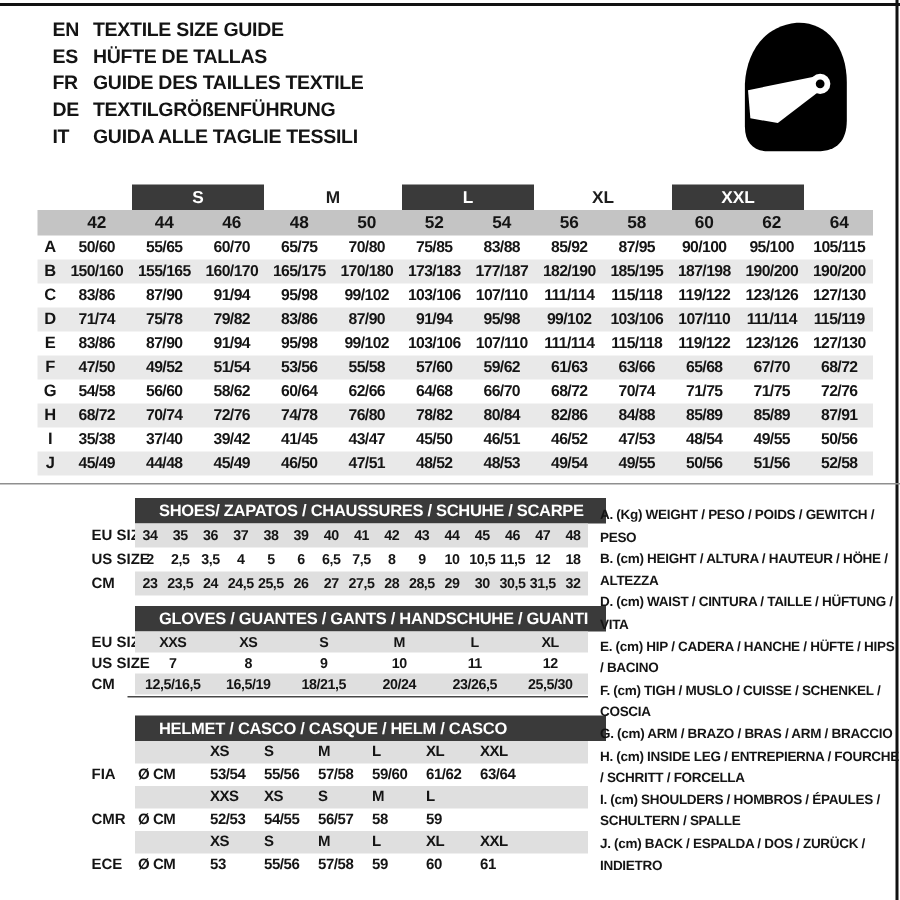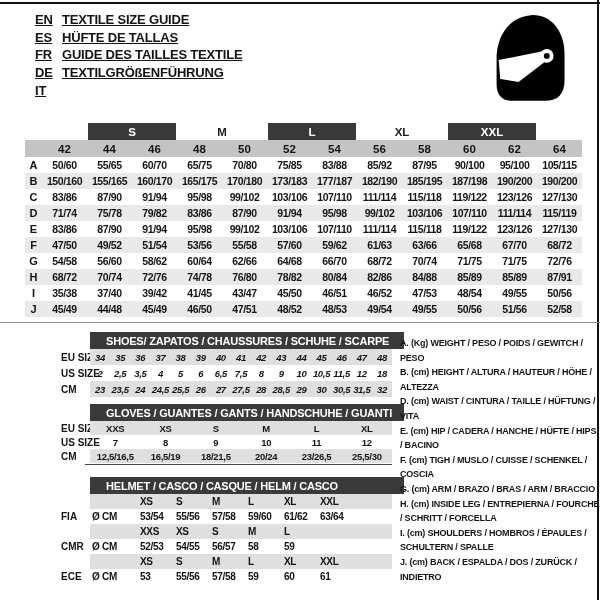--- a/index.html
+++ b/index.html
@@ -3,21 +3,21 @@
 <meta charset="utf-8">
 <style>
   html,body{margin:0;padding:0;background:#fff;}
   .page{position:relative;width:600px;height:600px;background:#ffffff;overflow:hidden;
         font-family:"Liberation Sans","DejaVu Sans",sans-serif;color:#141414;font-weight:700;}
   .top-line{position:absolute;left:0;top:2px;width:600px;height:2px;background:#111;}
   .right-line{position:absolute;left:597px;top:0;width:2px;height:600px;background:#111;}
 
   
   .lang-list{position:absolute;left:35px;top:11px;}
-  .lang-row{display:flex;height:17.6px;align-items:center;font-size:13px;letter-spacing:-0.2px;text-decoration:underline;}
+  .lang-row{display:flex;height:17.6px;align-items:center;font-size:13px;letter-spacing:-0.2px;}
   .lang-code{width:27px;}
   .lang-title{white-space:nowrap;}
 
   
   .helmet-logo{position:absolute;left:487px;top:12px;width:84px;height:92px;}
   .helmet-logo svg{width:100%;height:100%;}
 
   
   .main-table{position:absolute;left:25px;top:123px;width:557px;}
   .mrow{display:grid;grid-template-columns:17px repeat(12,45px);align-items:center;}
@@ -36,21 +36,21 @@
   
   .sec{position:absolute;left:25px;width:370px;}
   .sec-bar{position:absolute;left:65px;top:0;width:298px;height:17px;background:#3a3a3a;color:#fff;
            font-size:11px;letter-spacing:-0.2px;display:flex;align-items:center;padding-left:16px;white-space:nowrap;}
   .sec-labels{position:absolute;left:5px;top:17px;display:flex;flex-direction:column;}
   .sec-lbl{height:16px;display:flex;align-items:center;font-size:10px;white-space:nowrap;padding-left:31px;}
   .sec-lbl.g{height:14px;}
   .sec-lbl.h{height:15px;}
   .sec-grid{position:absolute;left:65px;top:17px;width:302px;}
   .srow{display:grid;grid-template-columns:repeat(15,1fr);height:16px;align-items:center;
-        font-size:9.5px;letter-spacing:-0.3px;font-style:italic;}
+        font-size:9.5px;letter-spacing:-0.3px;}
   .grow{display:grid;grid-template-columns:repeat(6,1fr);height:14px;align-items:center;
         font-size:9.5px;letter-spacing:-0.3px;}
   .hrow{display:grid;grid-template-columns:48px repeat(6,36px);height:15px;align-items:center;
         font-size:10px;letter-spacing:-0.3px;}
   .gray{background:#dfdfdf;}
   .scell,.gcell{text-align:center;white-space:nowrap;}
   .hcell{text-align:left;white-space:nowrap;padding-left:2px;}
   .divider-gloves{position:absolute;left:60px;top:60px;width:307px;height:1px;background:#474747;}
 
   
@@ -76,20 +76,21 @@
       <div class="lang-row">
         <div class="lang-code">FR</div>
         <div class="lang-title">GUIDE DES TAILLES TEXTILE</div>
       </div>
       <div class="lang-row">
         <div class="lang-code">DE</div>
         <div class="lang-title">TEXTILGRÖßENFÜHRUNG</div>
       </div>
       <div class="lang-row">
         <div class="lang-code">IT</div>
+        <div class="lang-title">GUIDA ALLE TAGLIE TESSILI</div>
       </div>
     </div>
 
   <div class="helmet-logo">
     <svg viewBox="0 0 80 88" xmlns="http://www.w3.org/2000/svg">
       <path d="M42 3 C 21 5 10 22 9 42 L9 69 C9 80 15 85 24 85 L55 85 C68 85 74 78 74 65 L74 41 C74 17 60 2 42 3 Z" fill="#000"></path>
       <path d="M11 46 L53 37.5 L60 44 L30 67 L12.5 64 Z" fill="#fff"></path>
       <circle cx="57" cy="42" r="6.5" fill="#fff"></circle>
       <circle cx="57" cy="42" r="2.8" fill="#000"></circle>
     </svg>

